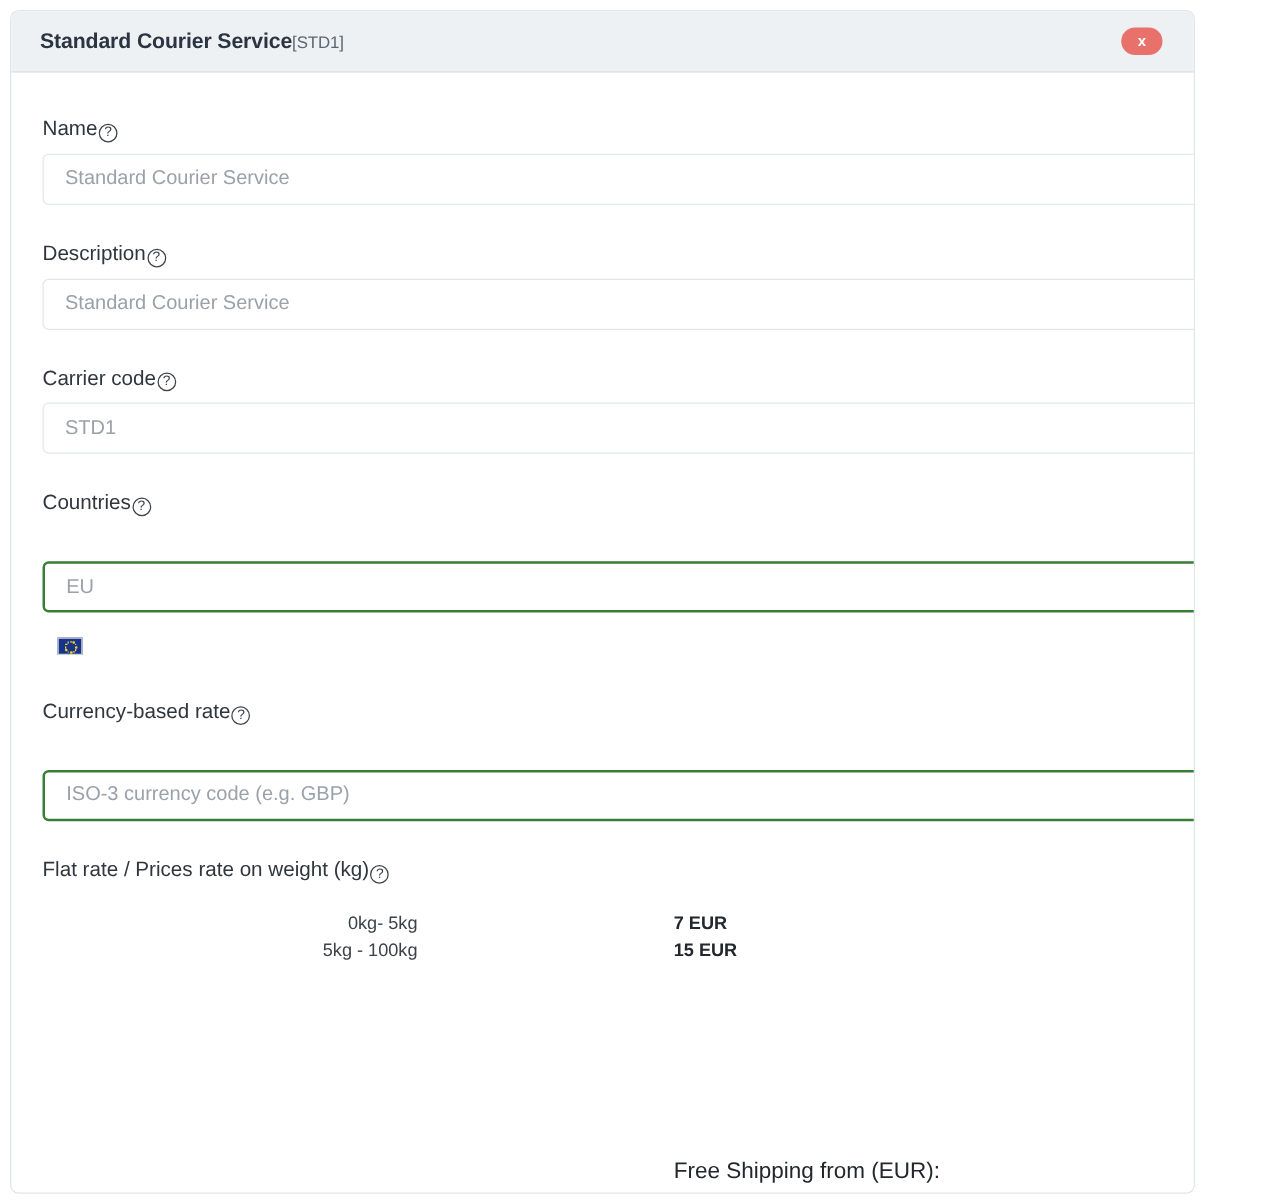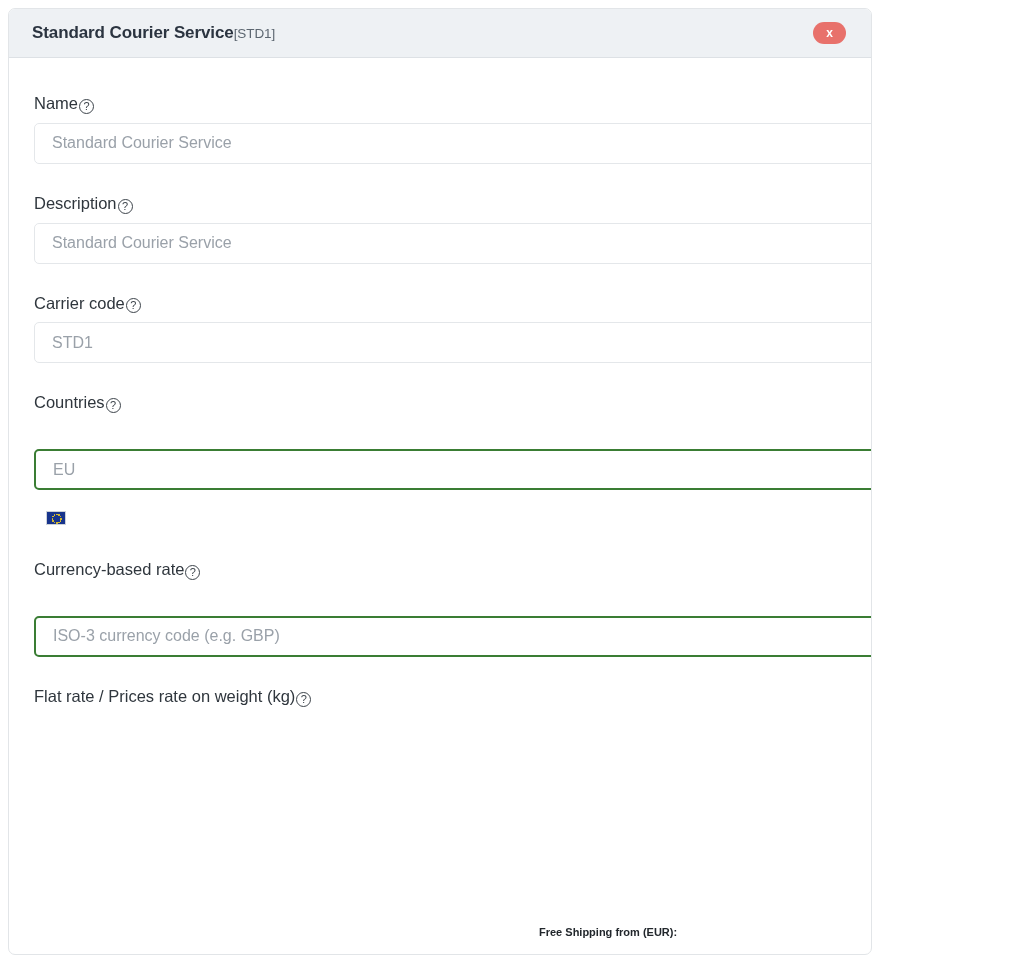--- a/index.html
+++ b/index.html
@@ -10,21 +10,21 @@
     height: 962px;
     background: #ffffff;
     font-family: "Liberation Sans", sans-serif;
     -webkit-font-smoothing: antialiased;
   }
 
   .card {
     position: absolute;
     left: 8px;
     top: 8px;
-    width: 864px;
+    width: 948px;
     height: 947px;
     background: #ffffff;
     border: 1px solid #e2e5e8;
     border-radius: 7px;
     overflow: hidden;
   }
 
   
   .card-header {
     position: relative;
@@ -164,22 +164,22 @@
     color: #22272c;
   }
 
   
   .free-shipping {
     position: absolute;
     left: 530px;
     top: 832px;
   }
   .free-shipping-label {
-    font-size: 11px;
-    font-weight: bold;
+    font-size: 18px;
+    font-weight: normal;
     color: #22272c;
     margin-bottom: 11px;
   }
 </style>
 </head>
 <body>
 
 <div class="card">
 
   <div class="card-header">
@@ -223,20 +223,30 @@
       <span>Currency-based rate</span>
       <span class="help-icon">?</span>
     </div>
     <input class="text-input valid" type="text" placeholder="ISO-3 currency code (e.g. GBP)" style="">
 
     <div class="field-label">
       <span>Flat rate / Prices rate on weight (kg)</span>
       <span class="help-icon">?</span>
     </div>
 
+    <div class="rate-table">
+      <div class="rate-weights">
+        <div>0kg- 5kg</div>
+        <div>5kg - 100kg</div>
+      </div>
+      <div class="rate-prices">
+        <div>7 EUR</div>
+        <div>15 EUR</div>
+      </div>
+    </div>
 
     <div class="free-shipping">
       <div class="free-shipping-label">Free Shipping from (EUR):</div>
 
     </div>
 
   </div>
 </div>
 
 </body></html>

